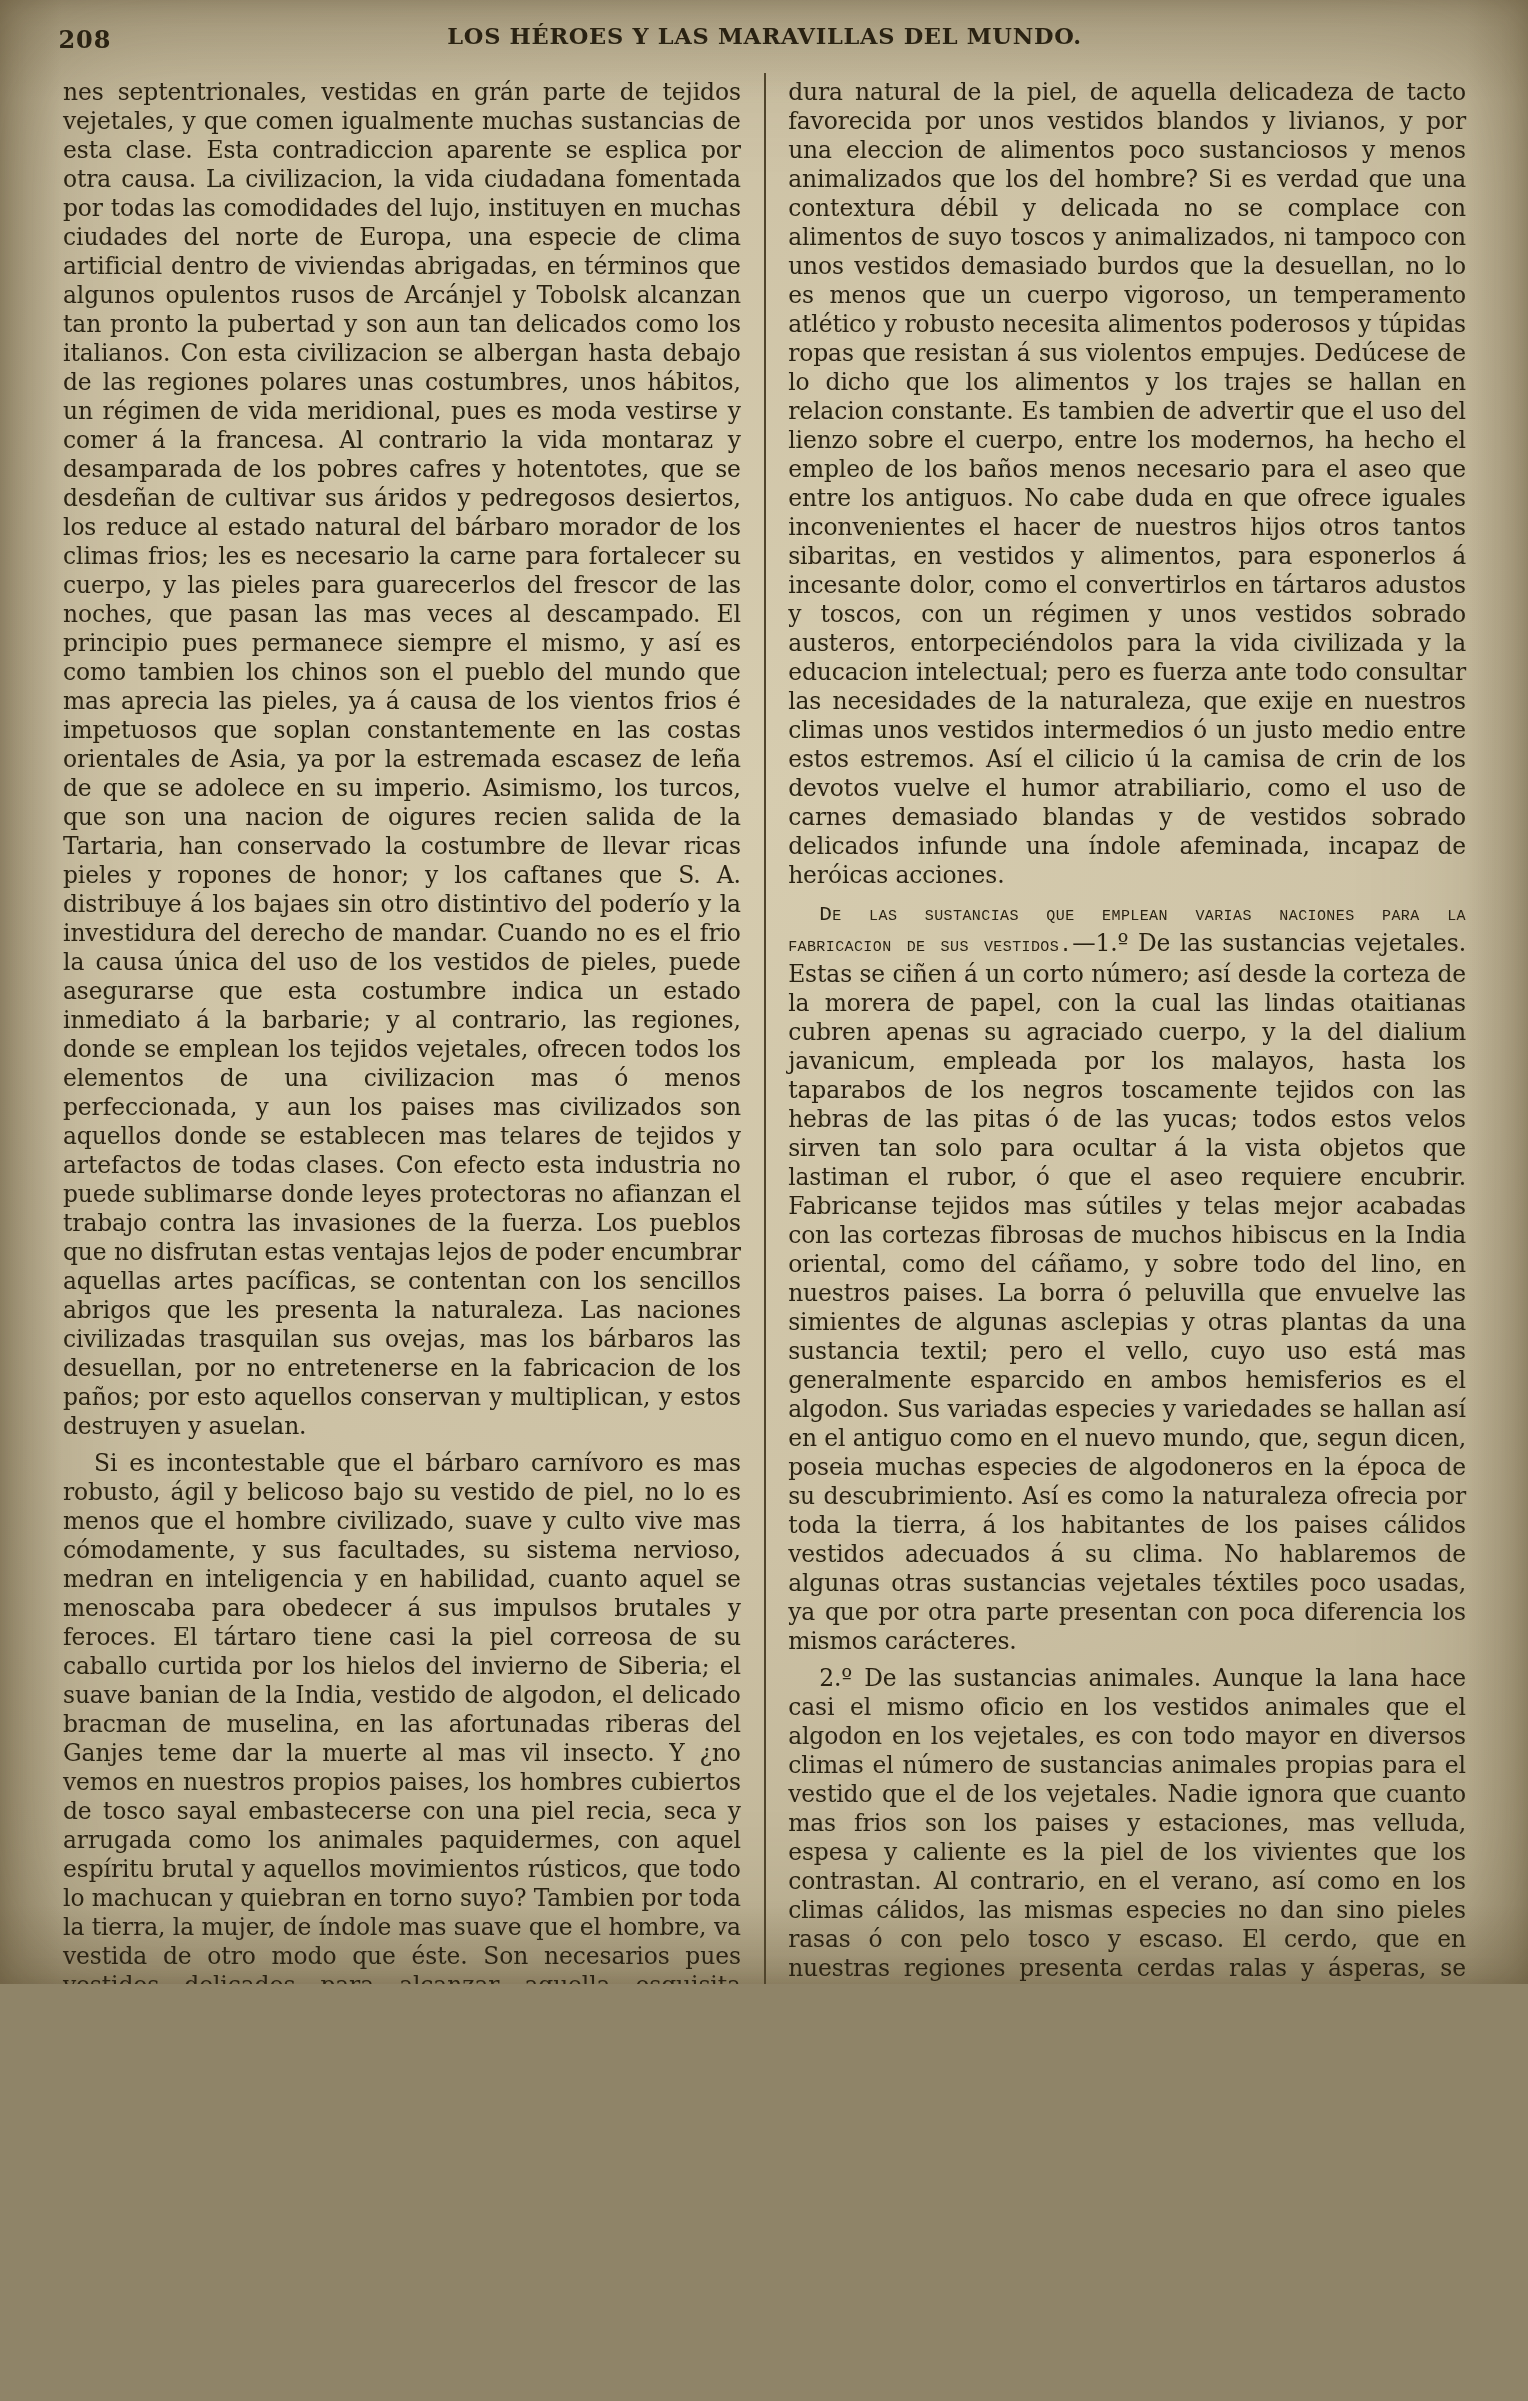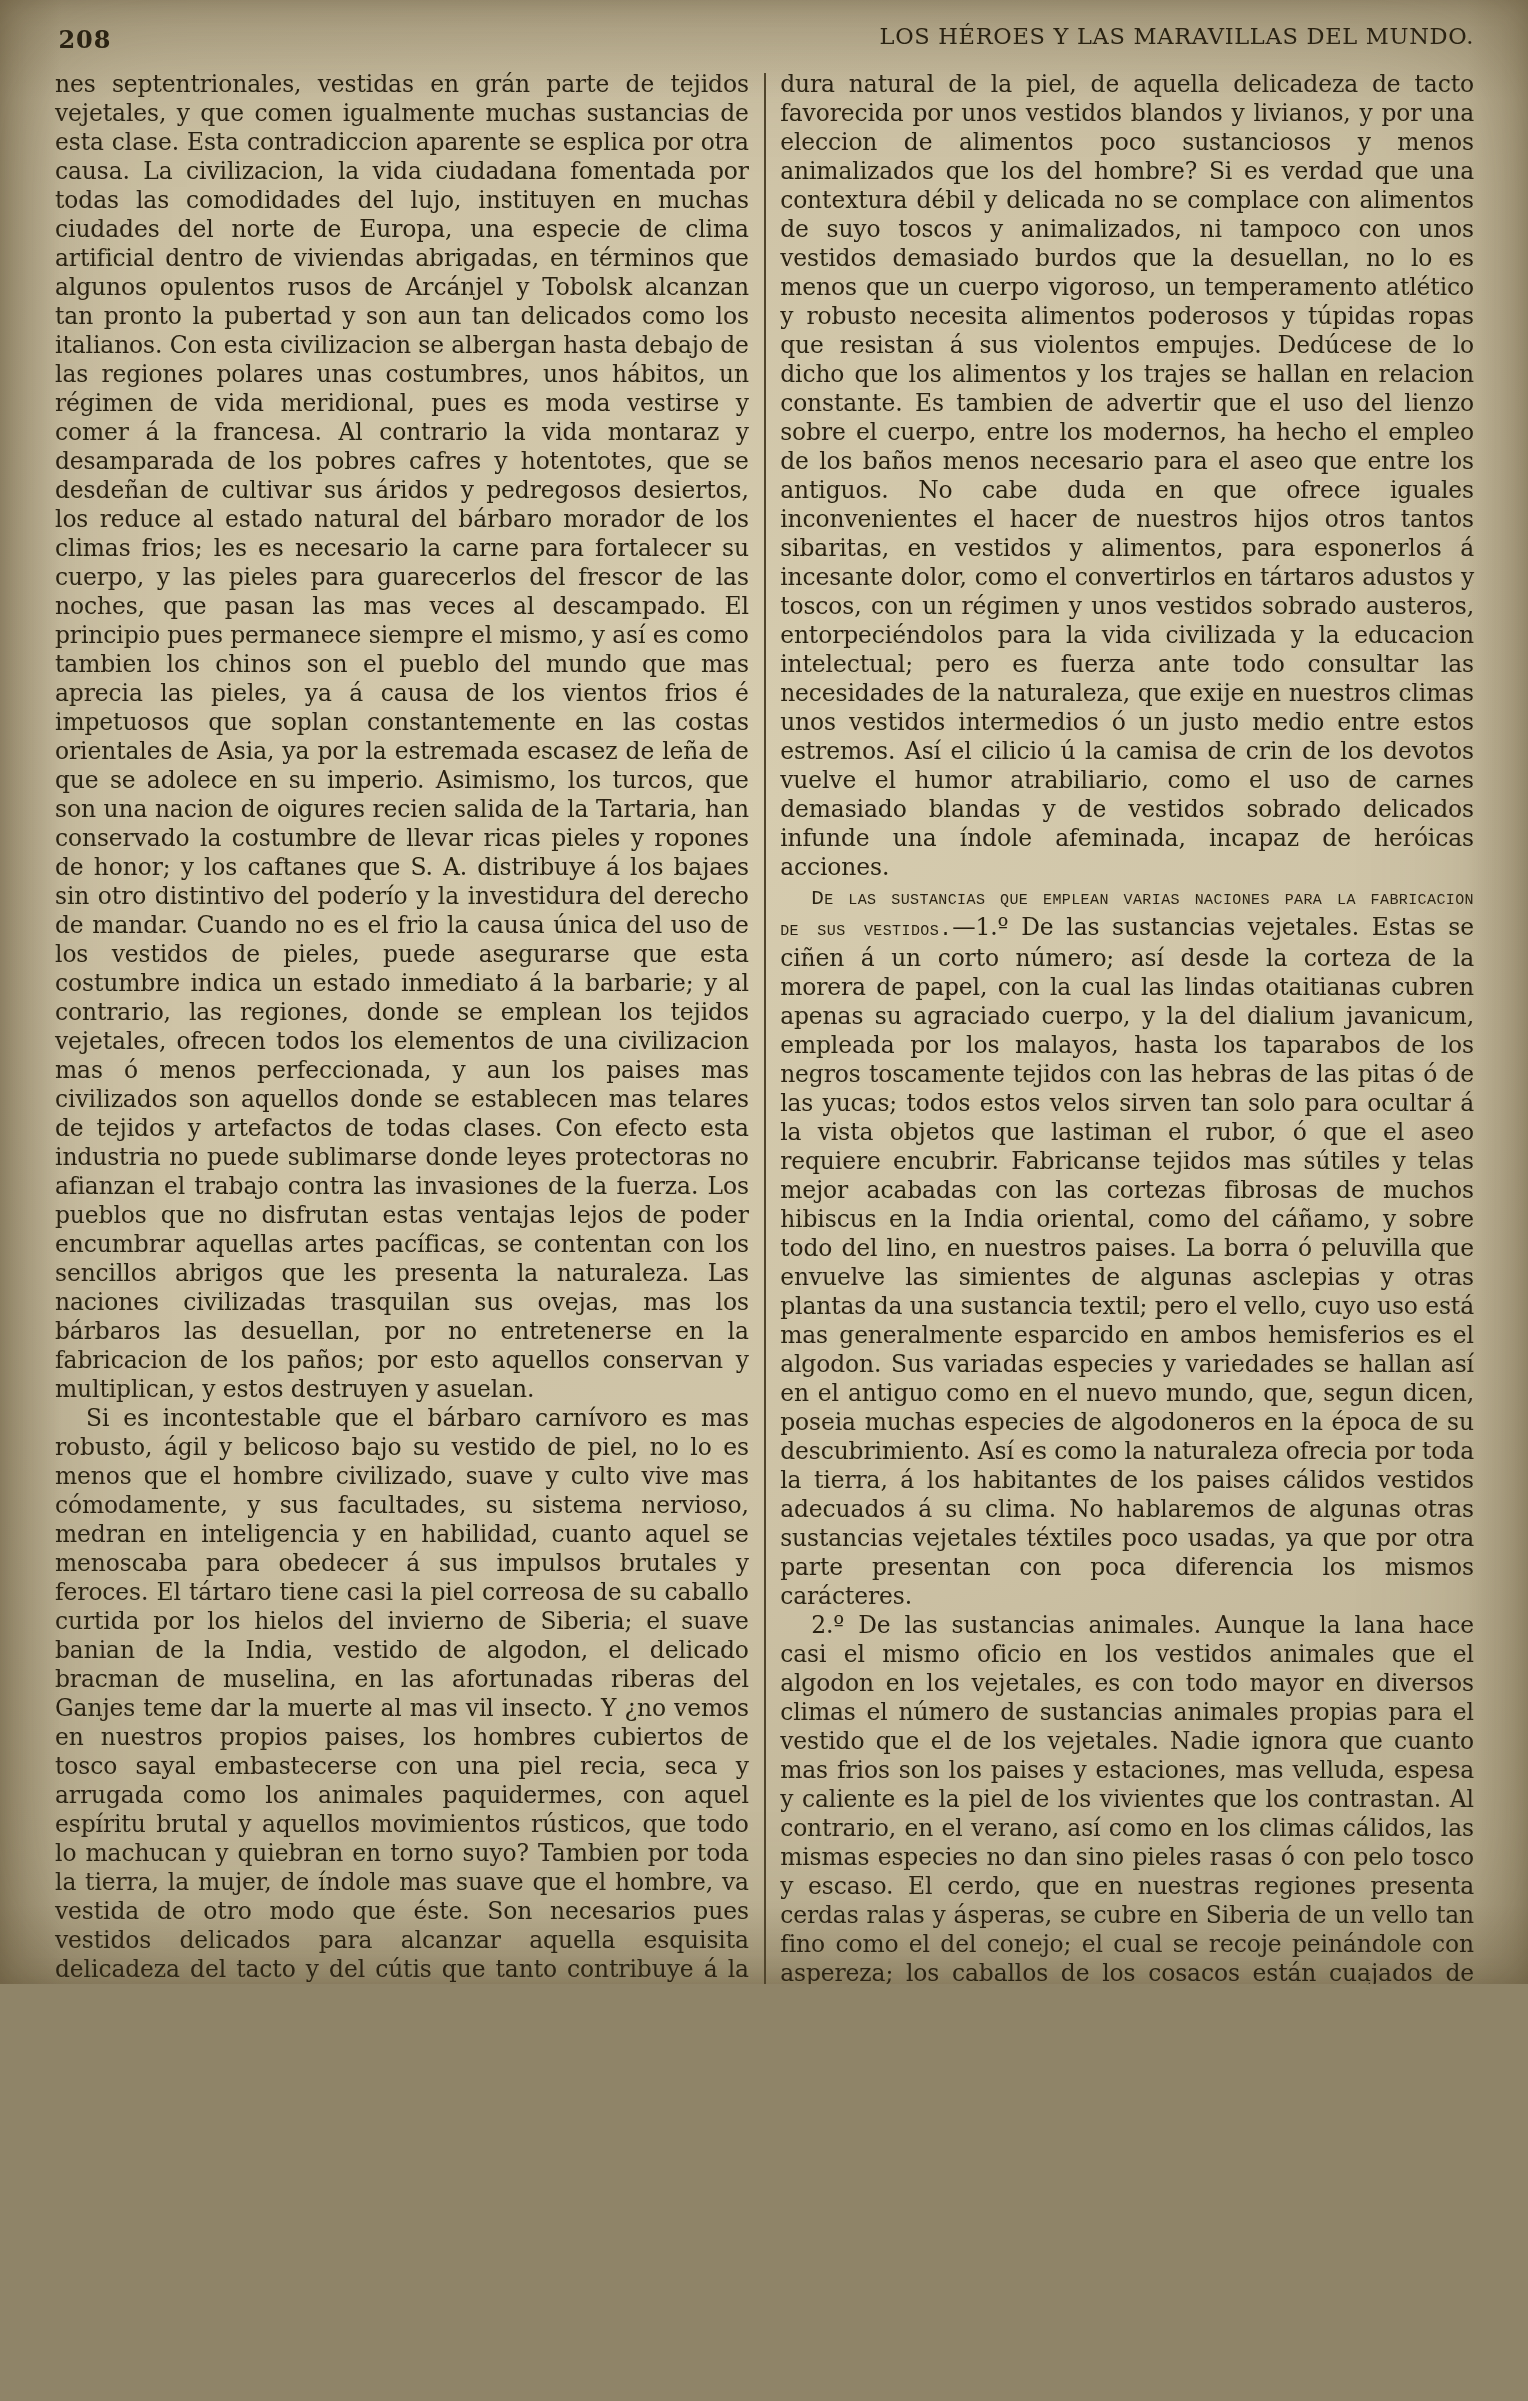--- a/index.html
+++ b/index.html
@@ -29,23 +29,23 @@
   .page-number {
     position: absolute;
     left: 3.5px;
     top: 2.6px;
     font-size: 24px;
     font-weight: bold;
     letter-spacing: 0.9px;
   }
   .running-title {
     display: block;
-    text-align: right;
+    text-align: center;
     font-size: 22.5px;
-    font-weight: normal;
+    font-weight: bold;
     letter-spacing: 0.7px;
     white-space: nowrap;
   }
   .columns {
     display: flex;
     margin-top: 7px;
   }
   .column {
     flex: 1 1 0;
     text-align: justify;
@@ -53,21 +53,21 @@
     line-height: 29px;
     letter-spacing: -0.1px;
   }
   .column-rule {
     width: 1.7px;
     background: #50452c;
     margin: 3.5px 14px 0 15.6px;
     flex: 0 0 auto;
   }
   .para {
-    margin: 0;
+    margin: 8px;
   }
   .indent {
     text-indent: 31px;
   }
   .italic {
   }
   .smallcaps {
     font-variant: small-caps;
     font-size: 0.9em;
     letter-spacing: 0.4px;

